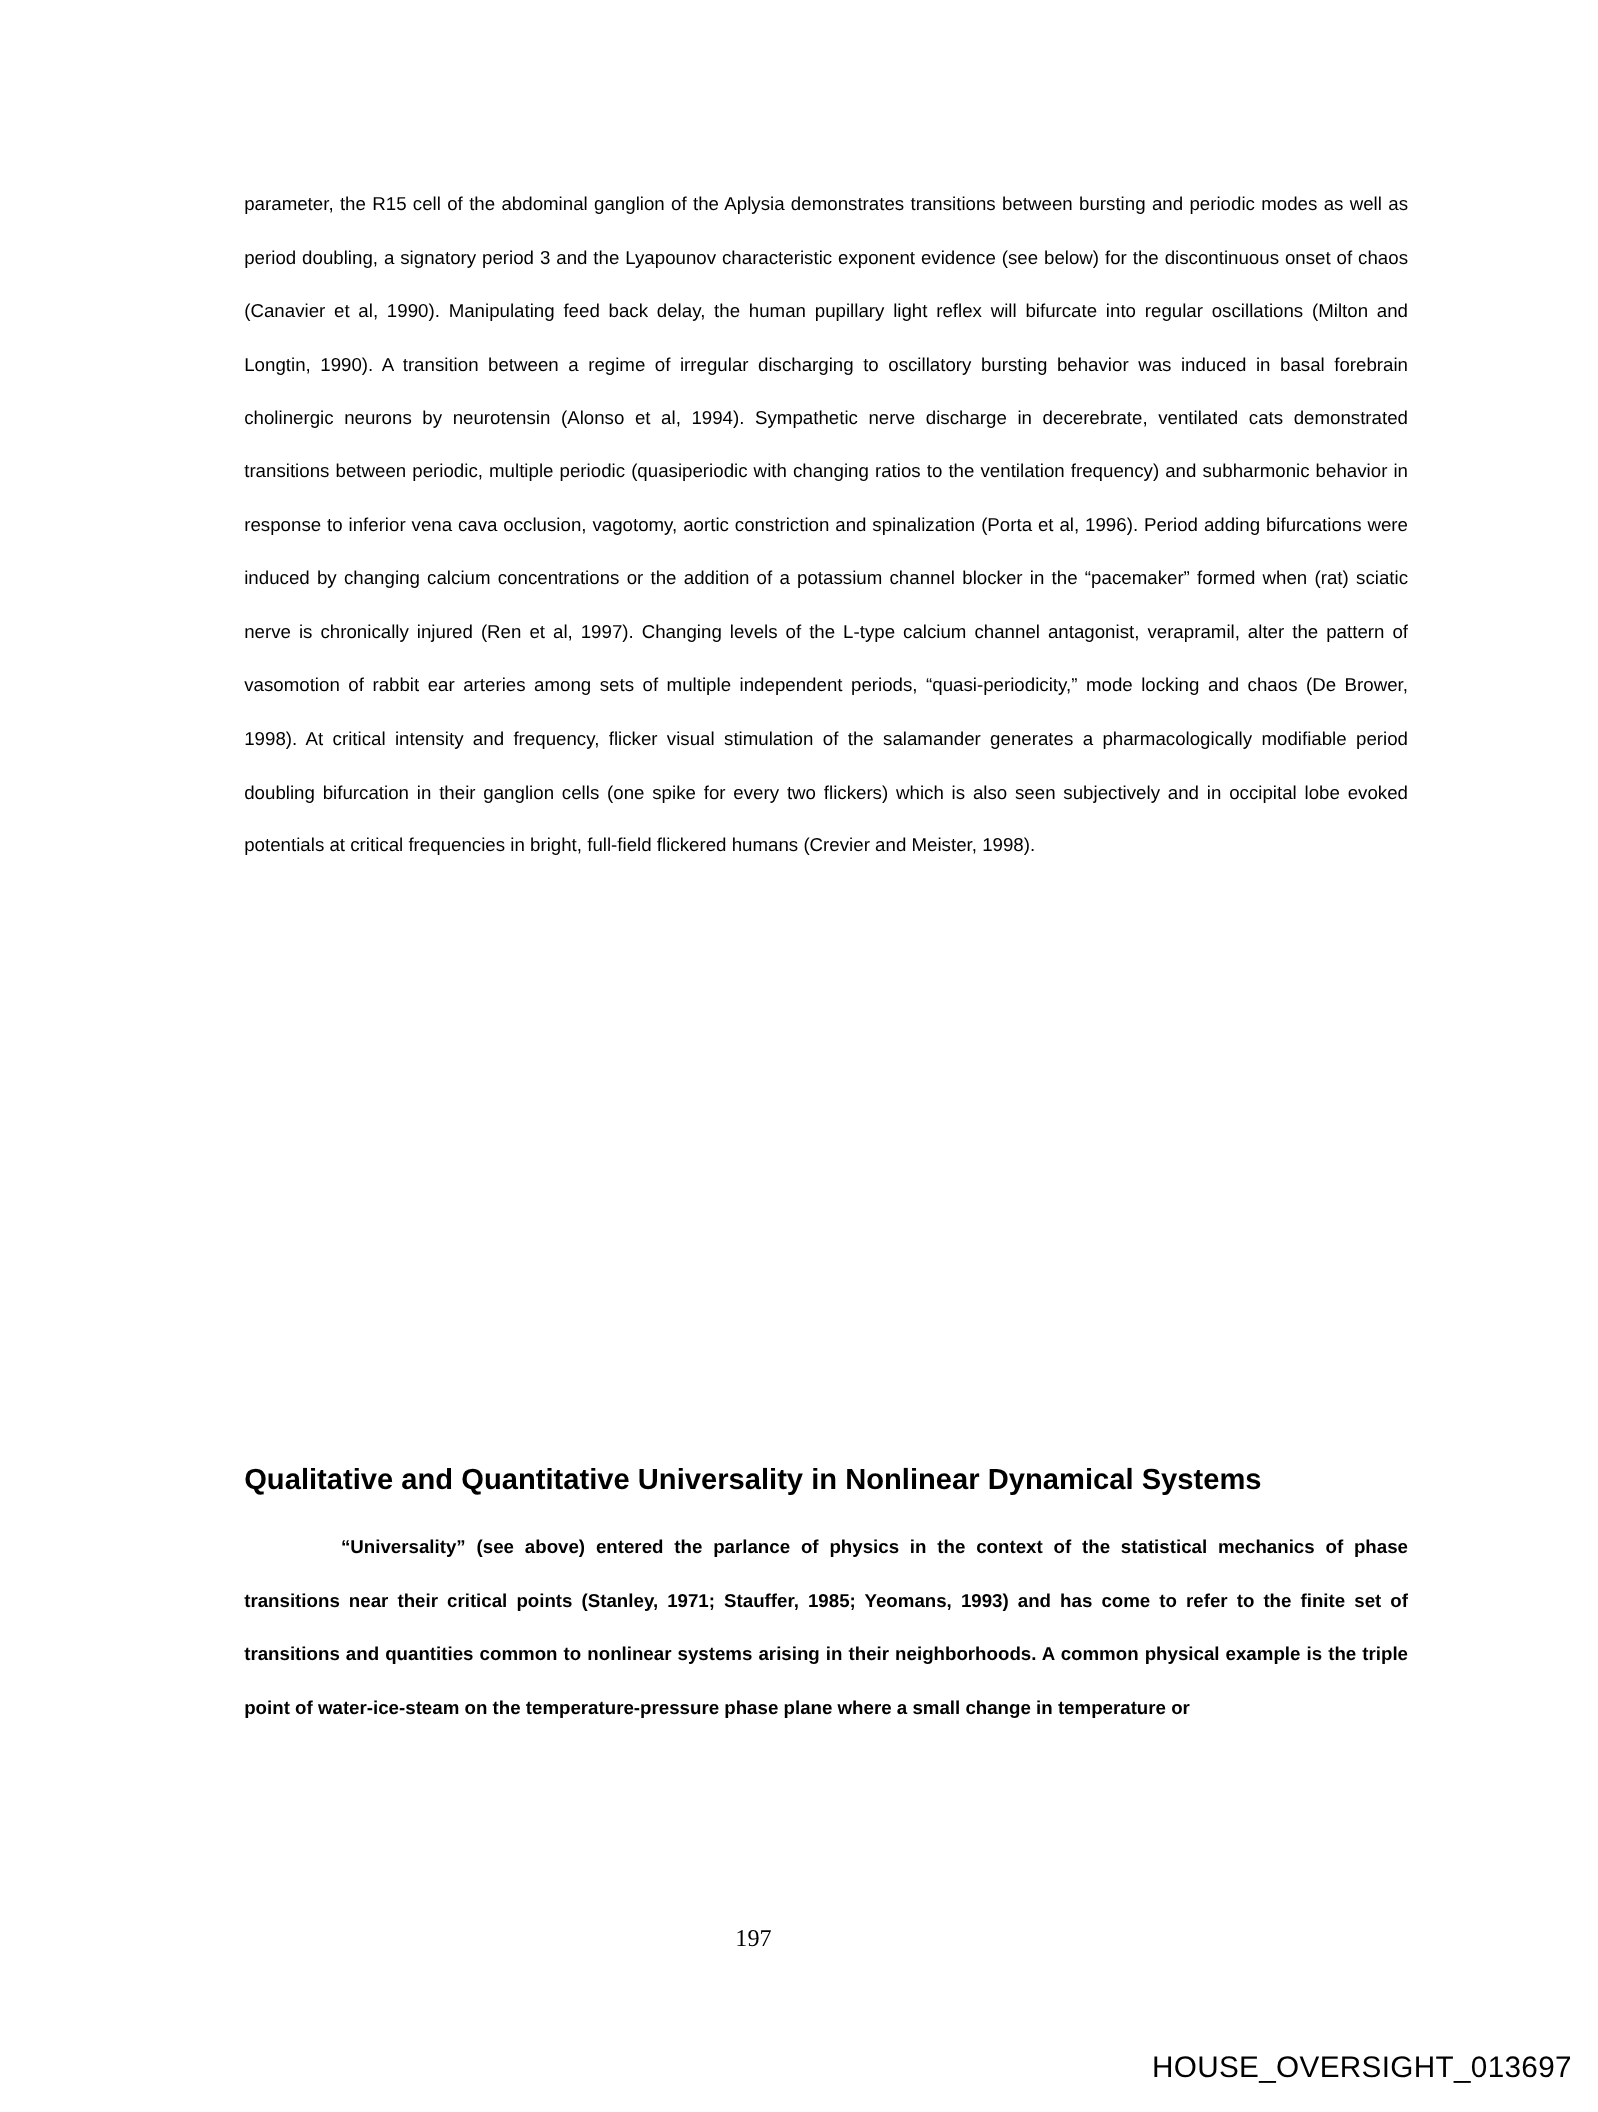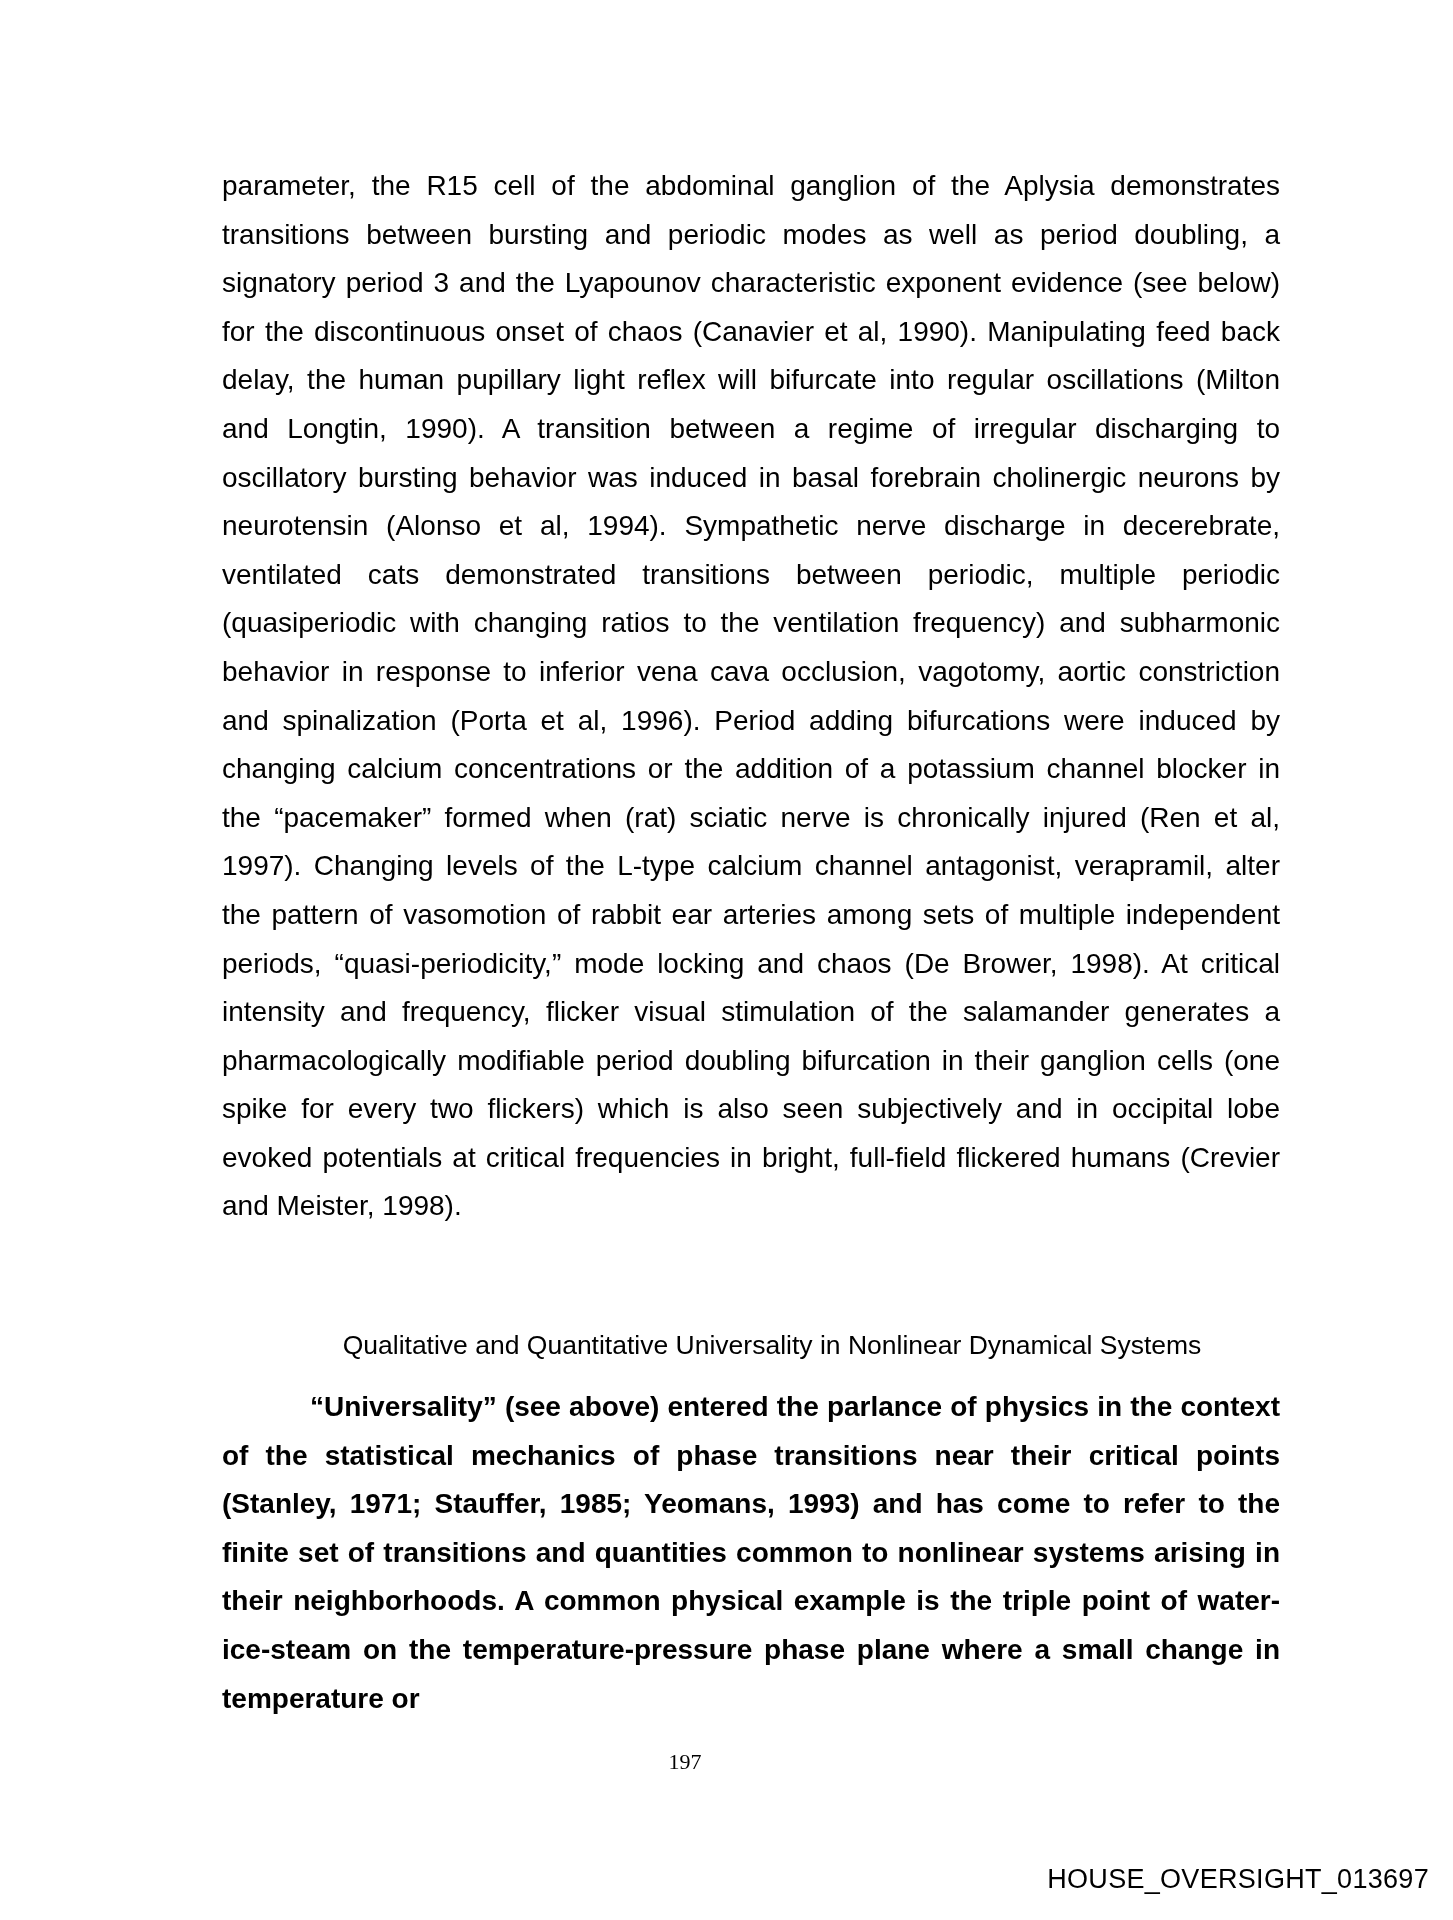--- a/index.html
+++ b/index.html
@@ -1,30 +1,29 @@
 <!DOCTYPE html>
 <html><head>
   <meta charset="utf-8">
   <style>
     html, body { margin: 0; padding: 0; background: #ffffff; }
     body { width: 1453px; height: 1920px; position: relative; overflow: hidden; color: #000; }
     .page { position: absolute; left: 0; top: 0; width: 1453px; height: 1920px; background: #fff; }
     .body-text {
       position: absolute; left: 222px; width: 1058px;
       font-family: "Liberation Sans", sans-serif;
-      font-size: 28px; line-height: 48.6px;
+      font-size: 17px; line-height: 48.6px;
       text-align: justify; text-align-last: left;
     }
     .p1 { top: 162px; }
     .heading {
       position: absolute; left: 222px; top: 1325px; width: 1100px;
       font-family: "Liberation Sans", sans-serif;
-      font-weight: normal; font-size: 26.5px; line-height: 40px;
+      font-weight: bold; font-size: 26.5px; line-height: 40px;
       white-space: nowrap;
-      text-align: center;
     }
     .p2 { top: 1383px; text-indent: 88px; font-weight: bold; }
     .page-number {
       position: absolute; left: 0; width: 1370px; top: 1747px;
       text-align: center;
       font-family: "Liberation Serif", serif; font-size: 22px; line-height: 30px;
     }
     .bates {
       position: absolute; right: 24px; top: 1862px;
       font-family: "Liberation Sans", sans-serif; font-size: 27px; line-height: 34px;

